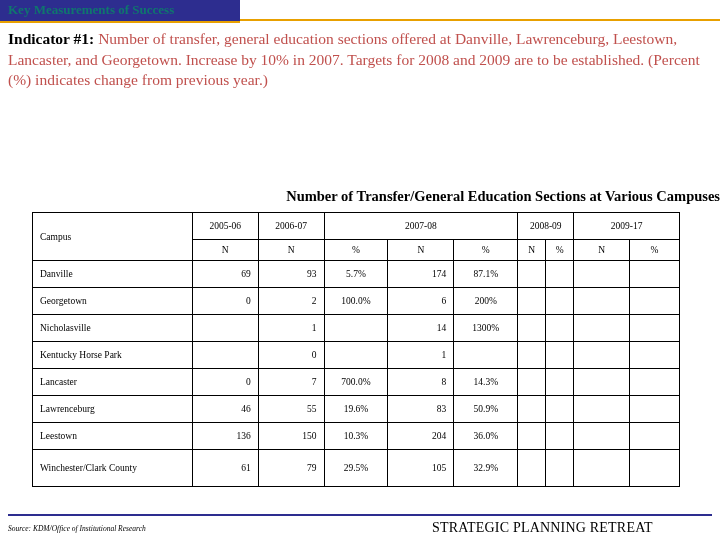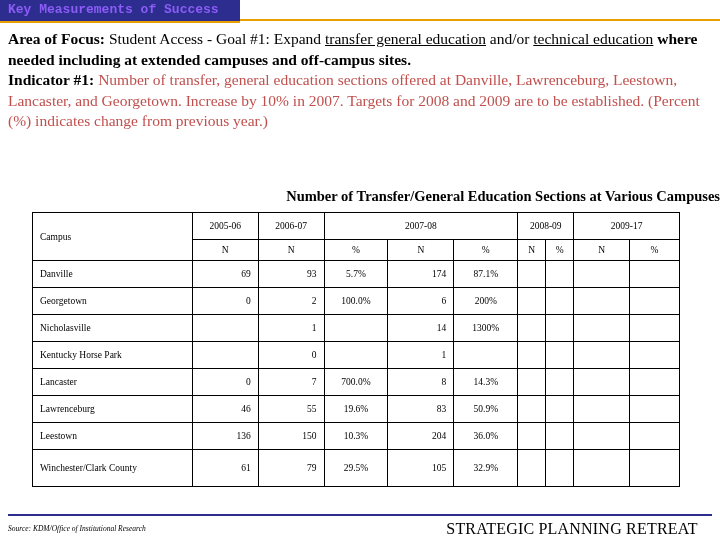--- a/index.html
+++ b/index.html
@@ -33,23 +33,23 @@
     width: 480px;
     height: 2px;
     background: #e8a000;
   }
   .title-text {
     position: absolute;
     left: 8px;
     top: 2px;
     font-size: 13px;
     font-weight: bold;
-    color: #8b5cf6;
+    color: #0f766e;
     white-space: nowrap;
-    font-family: Liberation Mono, monospace;
+    font-family: Liberation Serif, serif;
   }
 
   
   .body-block {
     position: absolute;
     left: 8px;
     top: 29px;
     width: 706px;
     font-size: 15.5px;
     line-height: 1.33;
@@ -148,35 +148,33 @@
     font-size: 7.5px;
     font-style: italic;
     color: #000000;
     text-align: right;
   }
   .footer-right {
     position: absolute;
     left: 432px;
     top: 520px;
     width: 280px;
-    text-align: center;
-    font-size: 16px;
+    font-size: 14px;
     color: #000000;
     letter-spacing: 0.2px;
   }
 </style>
 </head>
 <body>
 
 <div class="title-bar"></div>
 <div class="title-bar-rest"></div>
 <div class="title-text">Key Measurements of Success</div>
 
 <div class="body-block">
-  <div class="para"><span class="bold">Area of Focus:</span><span> Student Access - Goal #1:  Expand </span><span class="u">transfer general education</span><span> and/or </span><span class="u">technical education</span><span class="bold"> where needed including at extended campuses and off-campus sites.</span></div>
   <div class="para"><span class="indicator-b">Indicator #1:</span><span class="indicator"> Number of transfer, general education sections offered at Danville, Lawrenceburg, Leestown, Lancaster, and Georgetown.  Increase by 10% in 2007.  Targets for 2008 and 2009 are to be established.  (Percent (%) indicates change from previous year.)</span></div>
 </div>
 
 <div class="table-caption">Number of Transfer/General Education Sections at Various Campuses</div>
 
 <div class="tbl-wrap">
   <table class="data">
     <colgroup>
       <col style="width:160px">
       <col style="width:66px">

